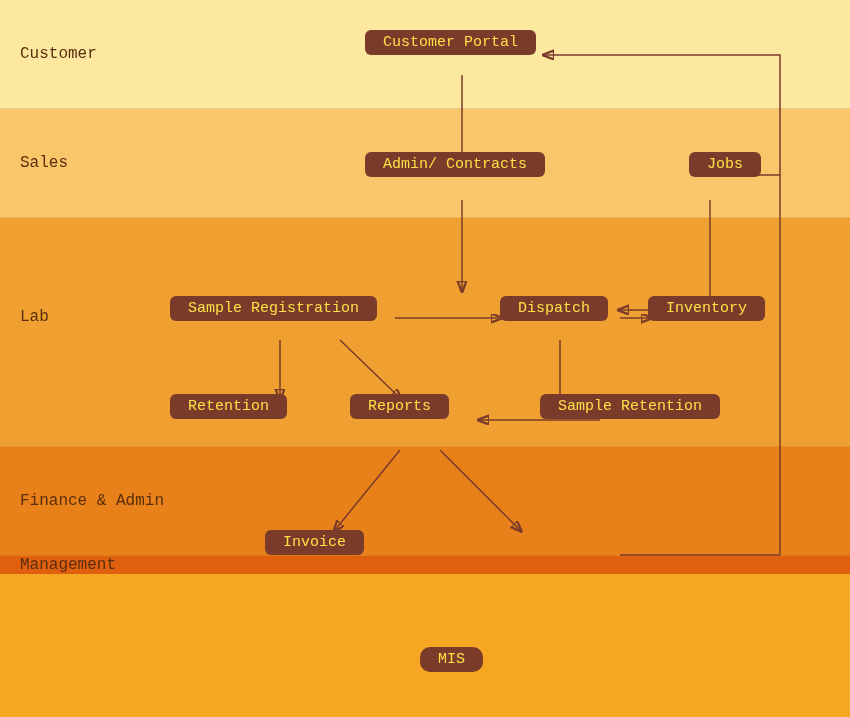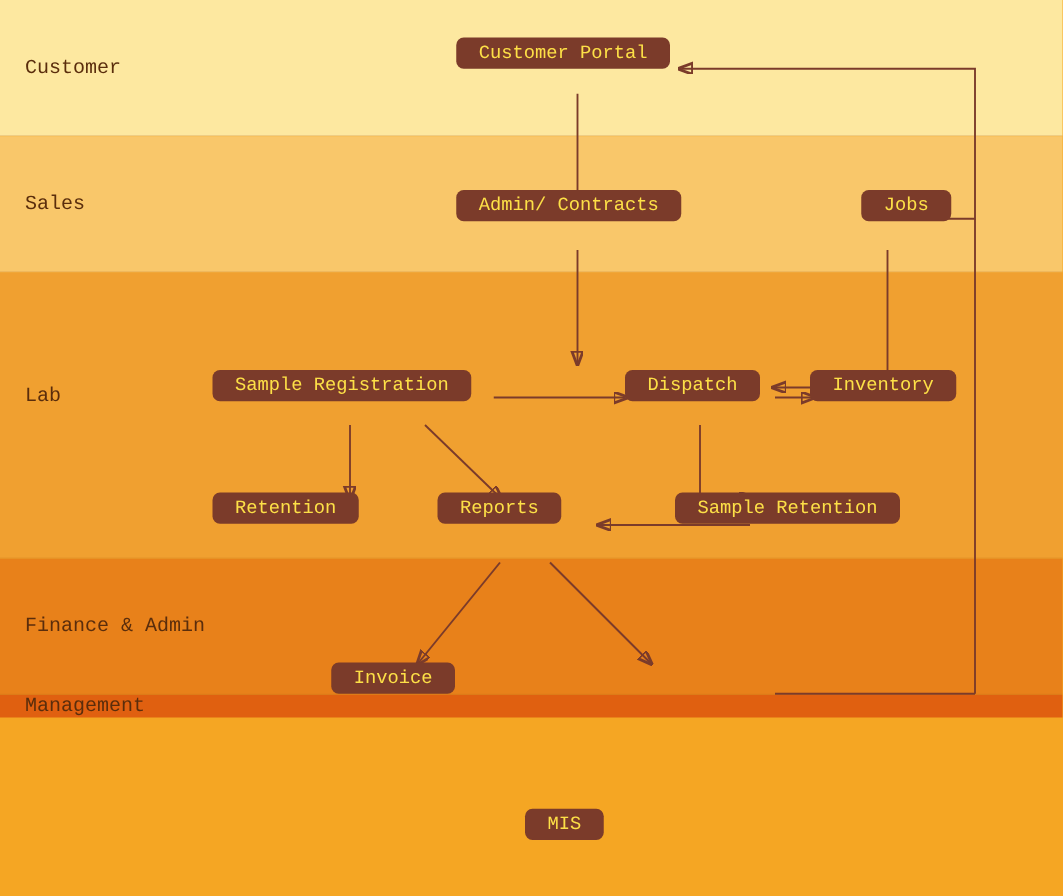--- a/index.html
+++ b/index.html
@@ -196,17 +196,17 @@
 
   <div class="node" style="left:540px; top:394px;">
     <span>Sample Retention</span>
   </div>
 
   <div class="node" style="left:265px; top:530px;">
     <span>Invoice</span>
   </div>
 
 
-  <div class="node" style="left:420px; top:647px;">
+  <div class="node" style="left:420px; top:647px;border-radius:10px;">
     <span>MIS</span>
   </div>
 
 </div>
 
 </body></html>

